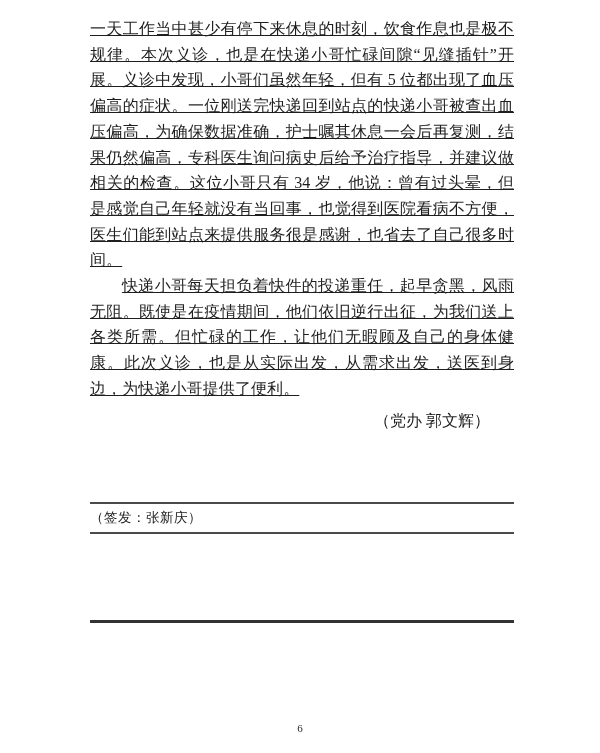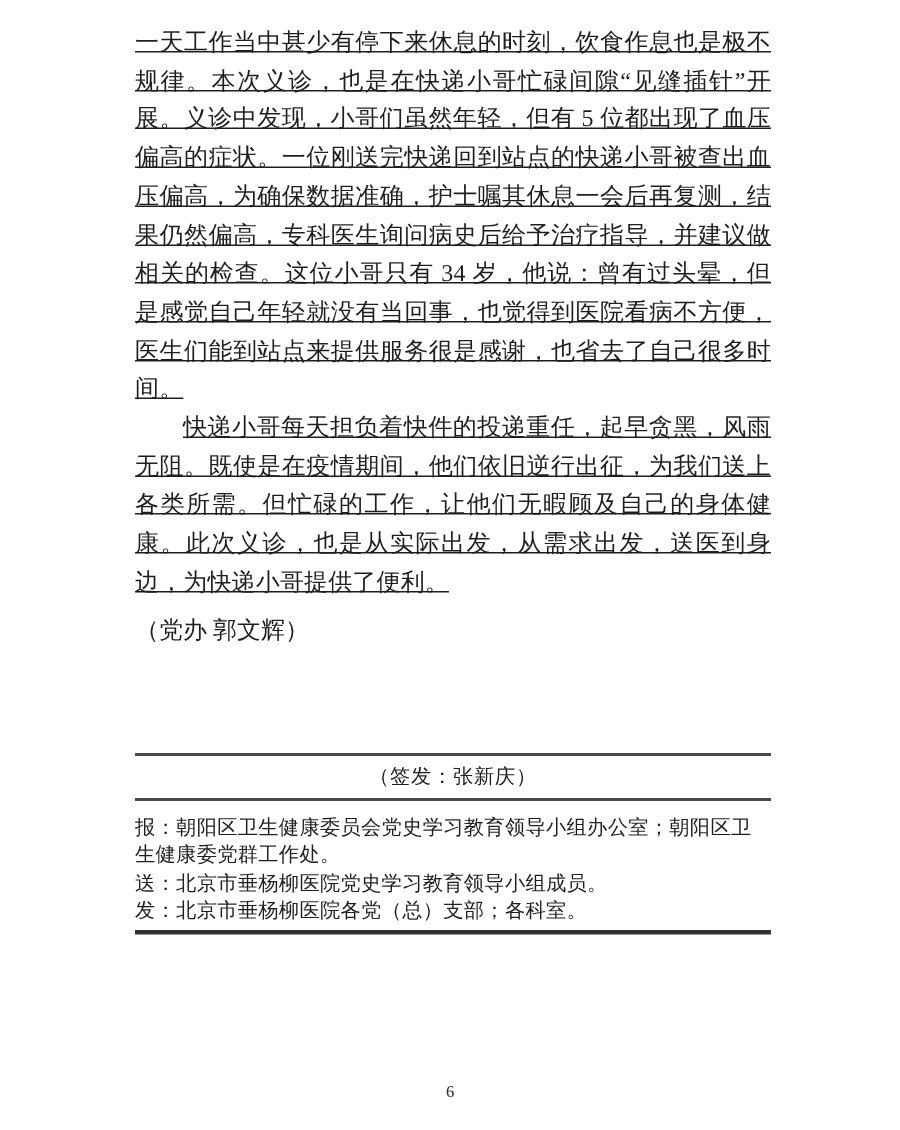--- a/index.html
+++ b/index.html
@@ -31,20 +31,21 @@
     letter-spacing: 0.1px;
     text-decoration: underline;
   }
   .body-para.indent {
     text-indent: 2em;
   }
   .author-line {
     margin: 6px 0 0 0;
     font-size: 16px;
     line-height: 25.7px;
+    text-align: right;
     padding-right: 24px;
   }
   .rule {
     position: absolute;
     left: 90px;
     width: 424px;
   }
   .rule.thin {
     height: 2px;
     background: #4a4a4a;
@@ -57,21 +58,21 @@
   .sep-mid { top: 532px; }
   .sep-bottom { top: 620px; }
   .issuer-line {
     position: absolute;
     left: 90px;
     top: 504px;
     width: 424px;
     margin: 0;
     font-size: 13.5px;
     line-height: 28px;
-    text-align: center;
+    text-align: left;
     letter-spacing: 0.5px;
   }
   .distribution-block {
     position: absolute;
     left: 90px;
     top: 543px;
     width: 424px;
   }
   .distribution-item {
     margin: 0;
@@ -99,23 +100,18 @@
     <p class="body-para indent">快递小哥每天担负着快件的投递重任，起早贪黑，风雨无阻。既使是在疫情期间，他们依旧逆行出征，为我们送上各类所需。但忙碌的工作，让他们无暇顾及自己的身体健康。此次义诊，也是从实际出发，从需求出发，送医到身边，为快递小哥提供了便利。</p>
     <p class="author-line">（党办 郭文辉）</p>
   </div>
 
   <div class="rule thin sep-top"></div>
 
   <p class="issuer-line">（签发：张新庆）</p>
 
   <div class="rule thin sep-mid"></div>
 
-  <div class="distribution-block">
-    <p class="distribution-item">报：朝阳区卫生健康委员会党史学习教育领导小组办公室；朝阳区卫生健康委党群工作处。</p>
-    <p class="distribution-item">送：北京市垂杨柳医院党史学习教育领导小组成员。</p>
-    <p class="distribution-item">发：北京市垂杨柳医院各党（总）支部；各科室。</p>
-  </div>
 
   <div class="rule thick sep-bottom"></div>
 
   <div class="page-number">6</div>
 
 </div>
 
 </body></html>

